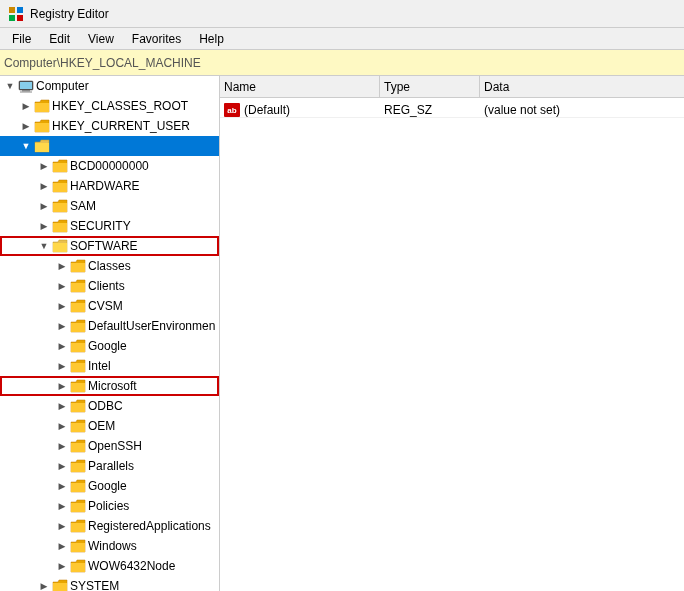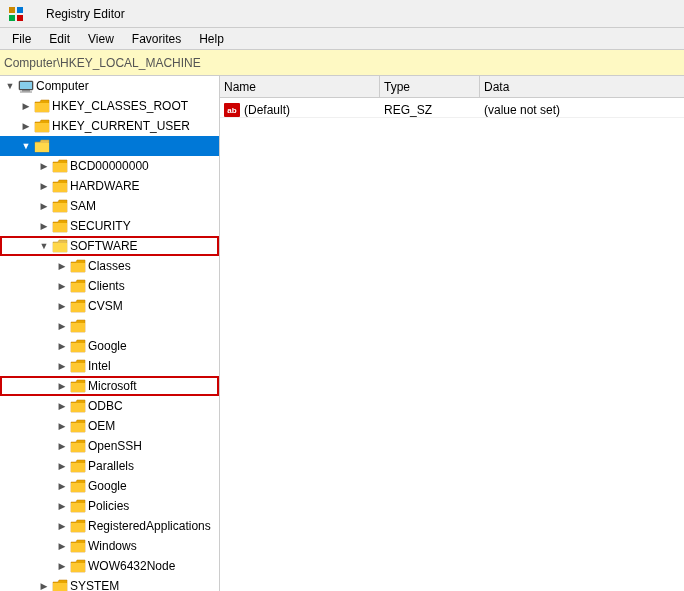--- a/index.html
+++ b/index.html
@@ -11,21 +11,21 @@
       height: 591px;
       overflow: hidden;
       user-select: none;
     }
     .title-bar {
       background: #f0f0f0;
       display: flex;
       align-items: center;
       height: 28px;
       padding: 0 8px;
-      gap: 22px;
+      gap: 6px;
       border-bottom: 1px solid #ccc;
     }
     .title-bar-icon {
       width: 16px;
       height: 16px;
     }
     .title-bar-text {
       font-size: 12px;
       color: #000;
     }
@@ -332,20 +332,21 @@
     </div>
 
     <div class="tree-node" style="padding-left: 54px;">
       <span class="expander">▶</span>
       <span class="folder-icon">
         <svg width="16" height="14" viewBox="0 0 16 14">
             <path d="M1,3 L6,3 L7,1 L15,1 L15,13 L1,13 Z" fill="#e8a600" stroke="#c07800" stroke-width="0.5"></path>
             <path d="M1,4 L15,4 L15,13 L1,13 Z" fill="#ffc830"></path>
           </svg>
       </span>
+      <span class="node-label">DefaultUserEnvironmen</span>
     </div>
 
     <div class="tree-node" style="padding-left: 54px;">
       <span class="expander">▶</span>
       <span class="folder-icon">
         <svg width="16" height="14" viewBox="0 0 16 14">
             <path d="M1,3 L6,3 L7,1 L15,1 L15,13 L1,13 Z" fill="#e8a600" stroke="#c07800" stroke-width="0.5"></path>
             <path d="M1,4 L15,4 L15,13 L1,13 Z" fill="#ffc830"></path>
           </svg>
       </span>

